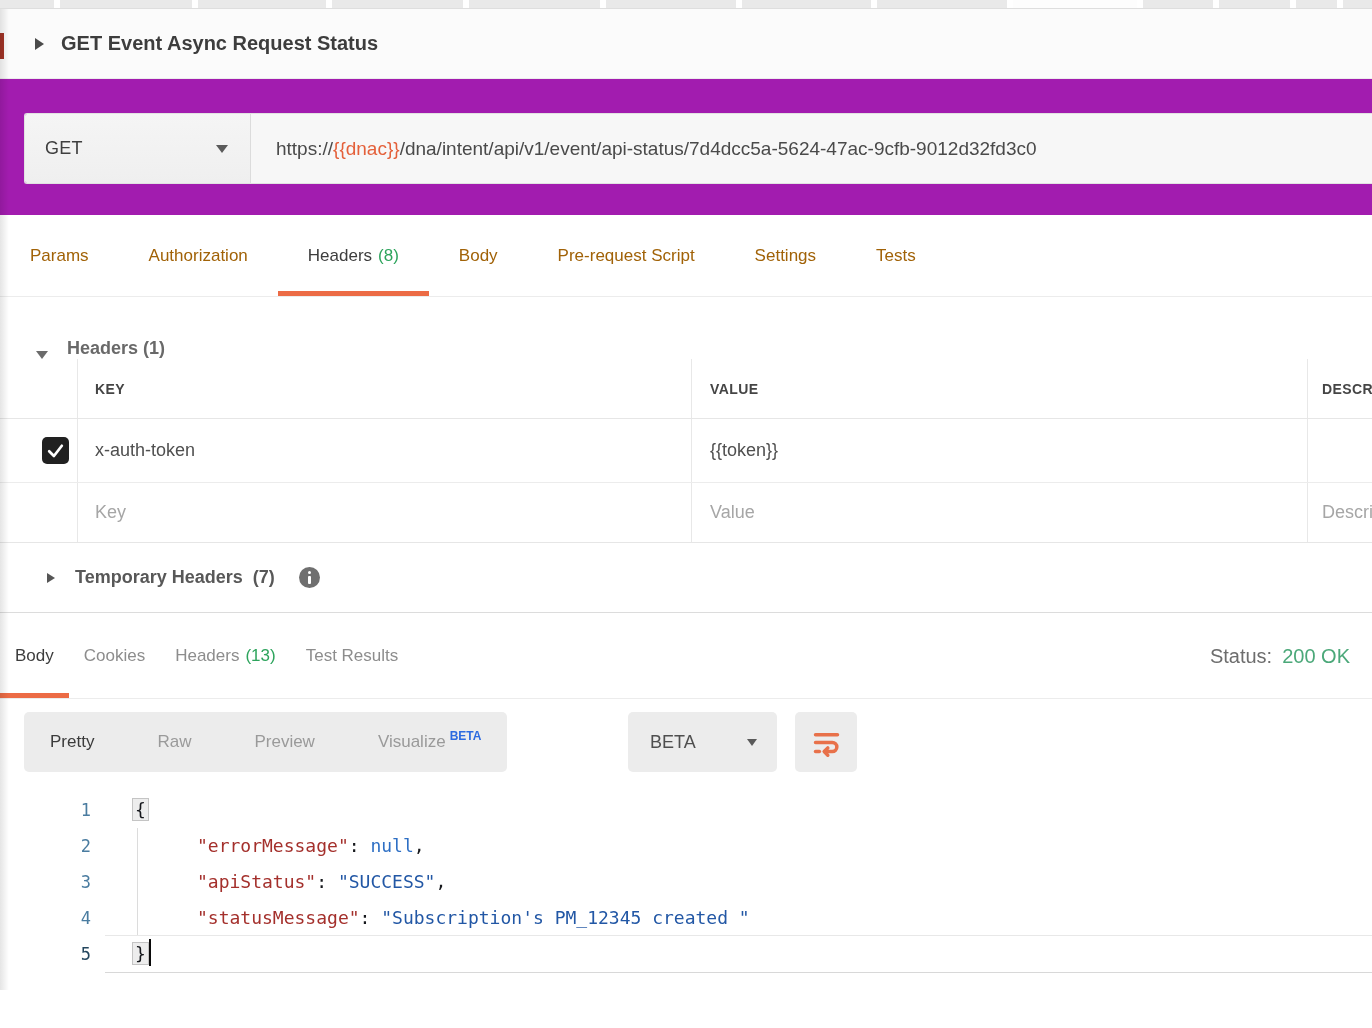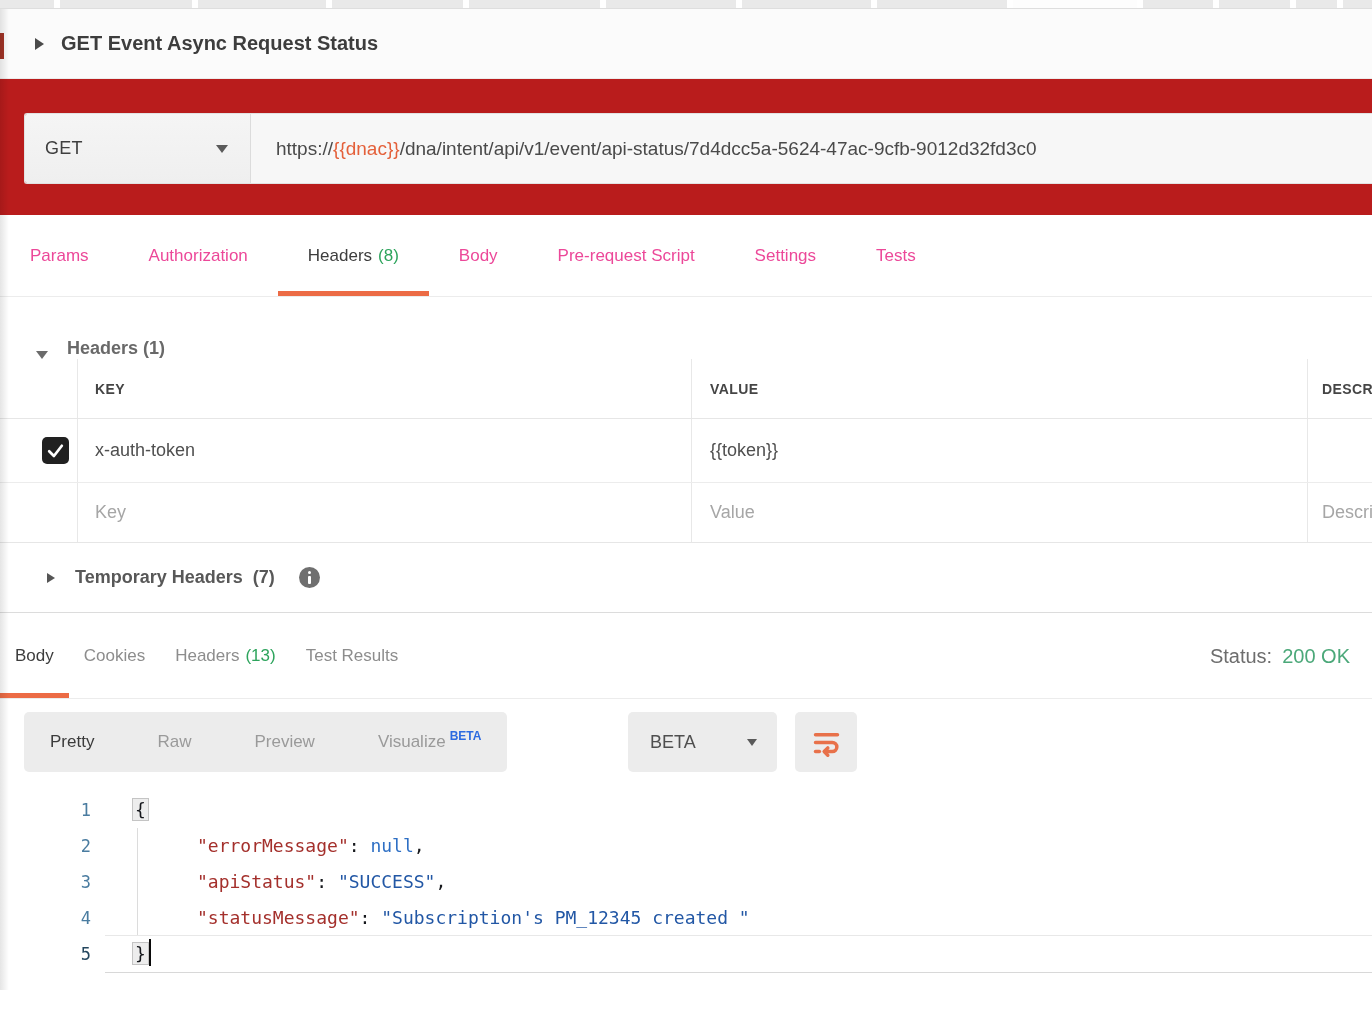--- a/index.html
+++ b/index.html
@@ -18,36 +18,36 @@
   .title-row { height:70px; background:#fbfbfb; border-bottom:1px solid #ececec;
                display:flex; align-items:center; padding-left:35px; position:relative; }
   .caret-right { width:0; height:0; border-left:9px solid #4a4a4a;
                  border-top:6px solid transparent; border-bottom:6px solid transparent; }
   .title-text { margin-left:17px; font-size:20px; font-weight:700; color:#3d3d3d; }
   .red-fragment { position:absolute; left:0; top:24px; width:4px; height:26px; background:#a23326; }
   .left-shadow { position:absolute; left:0; top:9px; width:9px; height:981px; z-index:5;
                  background:linear-gradient(to right, rgba(0,0,0,0.10), rgba(0,0,0,0)); pointer-events:none; }
 
   
-  .url-section { height:136px; background:#b91c1c; padding:34px 0 0 24px; }
+  .url-section { height:136px; background:#a21caf; padding:34px 0 0 24px; }
   .url-bar { display:flex; height:71px; width:1348px; border:1px solid #e2e2e2;
              border-right:none; border-radius:3px 0 0 3px; overflow:hidden; }
   .method-box { width:226px; background:linear-gradient(#f5f5f5,#efefef);
                 border-right:1px solid #dcdcdc; display:flex; align-items:center;
                 justify-content:space-between; padding:0 22px 0 20px; cursor:pointer; }
   .method-label { font-size:18px; color:#3f3f3f; letter-spacing:0.3px; }
   .select-caret { width:0; height:0; border-top:8px solid #5a5a5a;
                   border-left:6px solid transparent; border-right:6px solid transparent; }
   .url-field { flex:1; background:#f7f7f7; display:flex; align-items:center;
                padding-left:25px; font-size:19px; color:#4a4a4a; white-space:nowrap; }
   .var-orange { color:#e4603a; }
 
   
   .req-tabs { height:82px; border-bottom:1px solid #ececec; display:flex; align-items:stretch; }
-  .rtab { display:flex; align-items:center; padding:0 30px; font-size:17px; color:#ec4899;
+  .rtab { display:flex; align-items:center; padding:0 30px; font-size:17px; color:#a16207;
           position:relative; cursor:pointer; }
   .rtab .count { color:#2da45c; margin-left:6px; }
   .rtab.active { color:#3d3d3d; }
   .rtab.active::after { content:""; position:absolute; left:0; right:0; bottom:0;
                         height:5px; background:#ec6b45; }
 
   
   .hdr-title-row { height:62px; display:flex; align-items:flex-end; padding-left:36px; }
   .caret-down { width:0; height:0; border-top:8px solid #6b6b6b;
                 border-left:6px solid transparent; border-right:6px solid transparent; }

